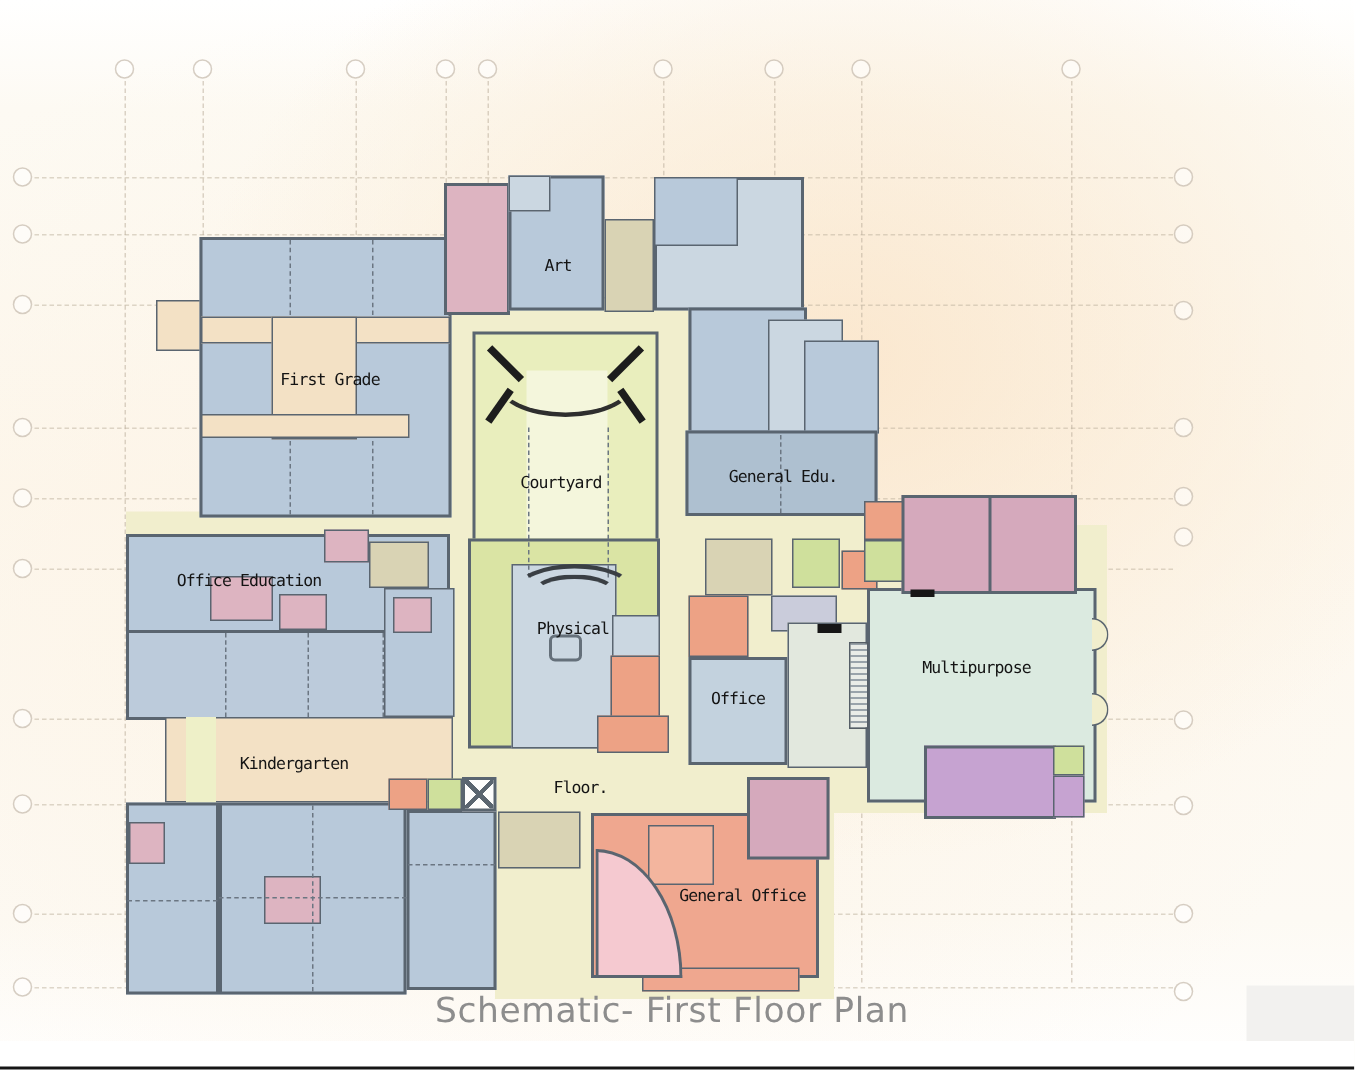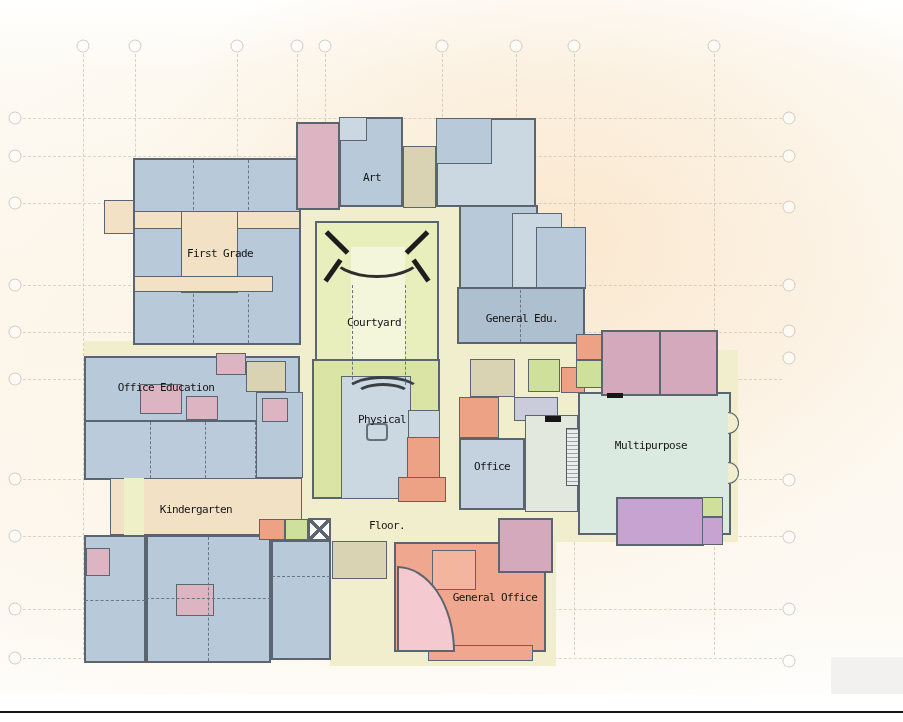--- a/index.html
+++ b/index.html
@@ -195,13 +195,14 @@
     <div class="lbl" style="left: 372px; top: 177px;">Art</div>
     <div class="lbl" style="left: 374px; top: 322px;">Courtyard</div>
     <div class="lbl" style="left: 522px; top: 318px;">General Edu.</div>
     <div class="lbl" style="left: 166px; top: 387px;">Office Education</div>
     <div class="lbl" style="left: 382px; top: 419px;">Physical</div>
     <div class="lbl" style="left: 196px; top: 509px;">Kindergarten</div>
     <div class="lbl" style="left: 492px; top: 466px;">Office</div>
     <div class="lbl" style="left: 651px; top: 445px;">Multipurpose</div>
     <div class="lbl" style="left: 387px; top: 525px;">Floor.</div>
     <div class="lbl" style="left: 495px; top: 577px; margin-top: 20px;">General Office</div>
+    <div id="plan-title" style="left: 448px; top: 674px;">Schematic- First Floor Plan</div>
   </div>
 
 </body></html>

